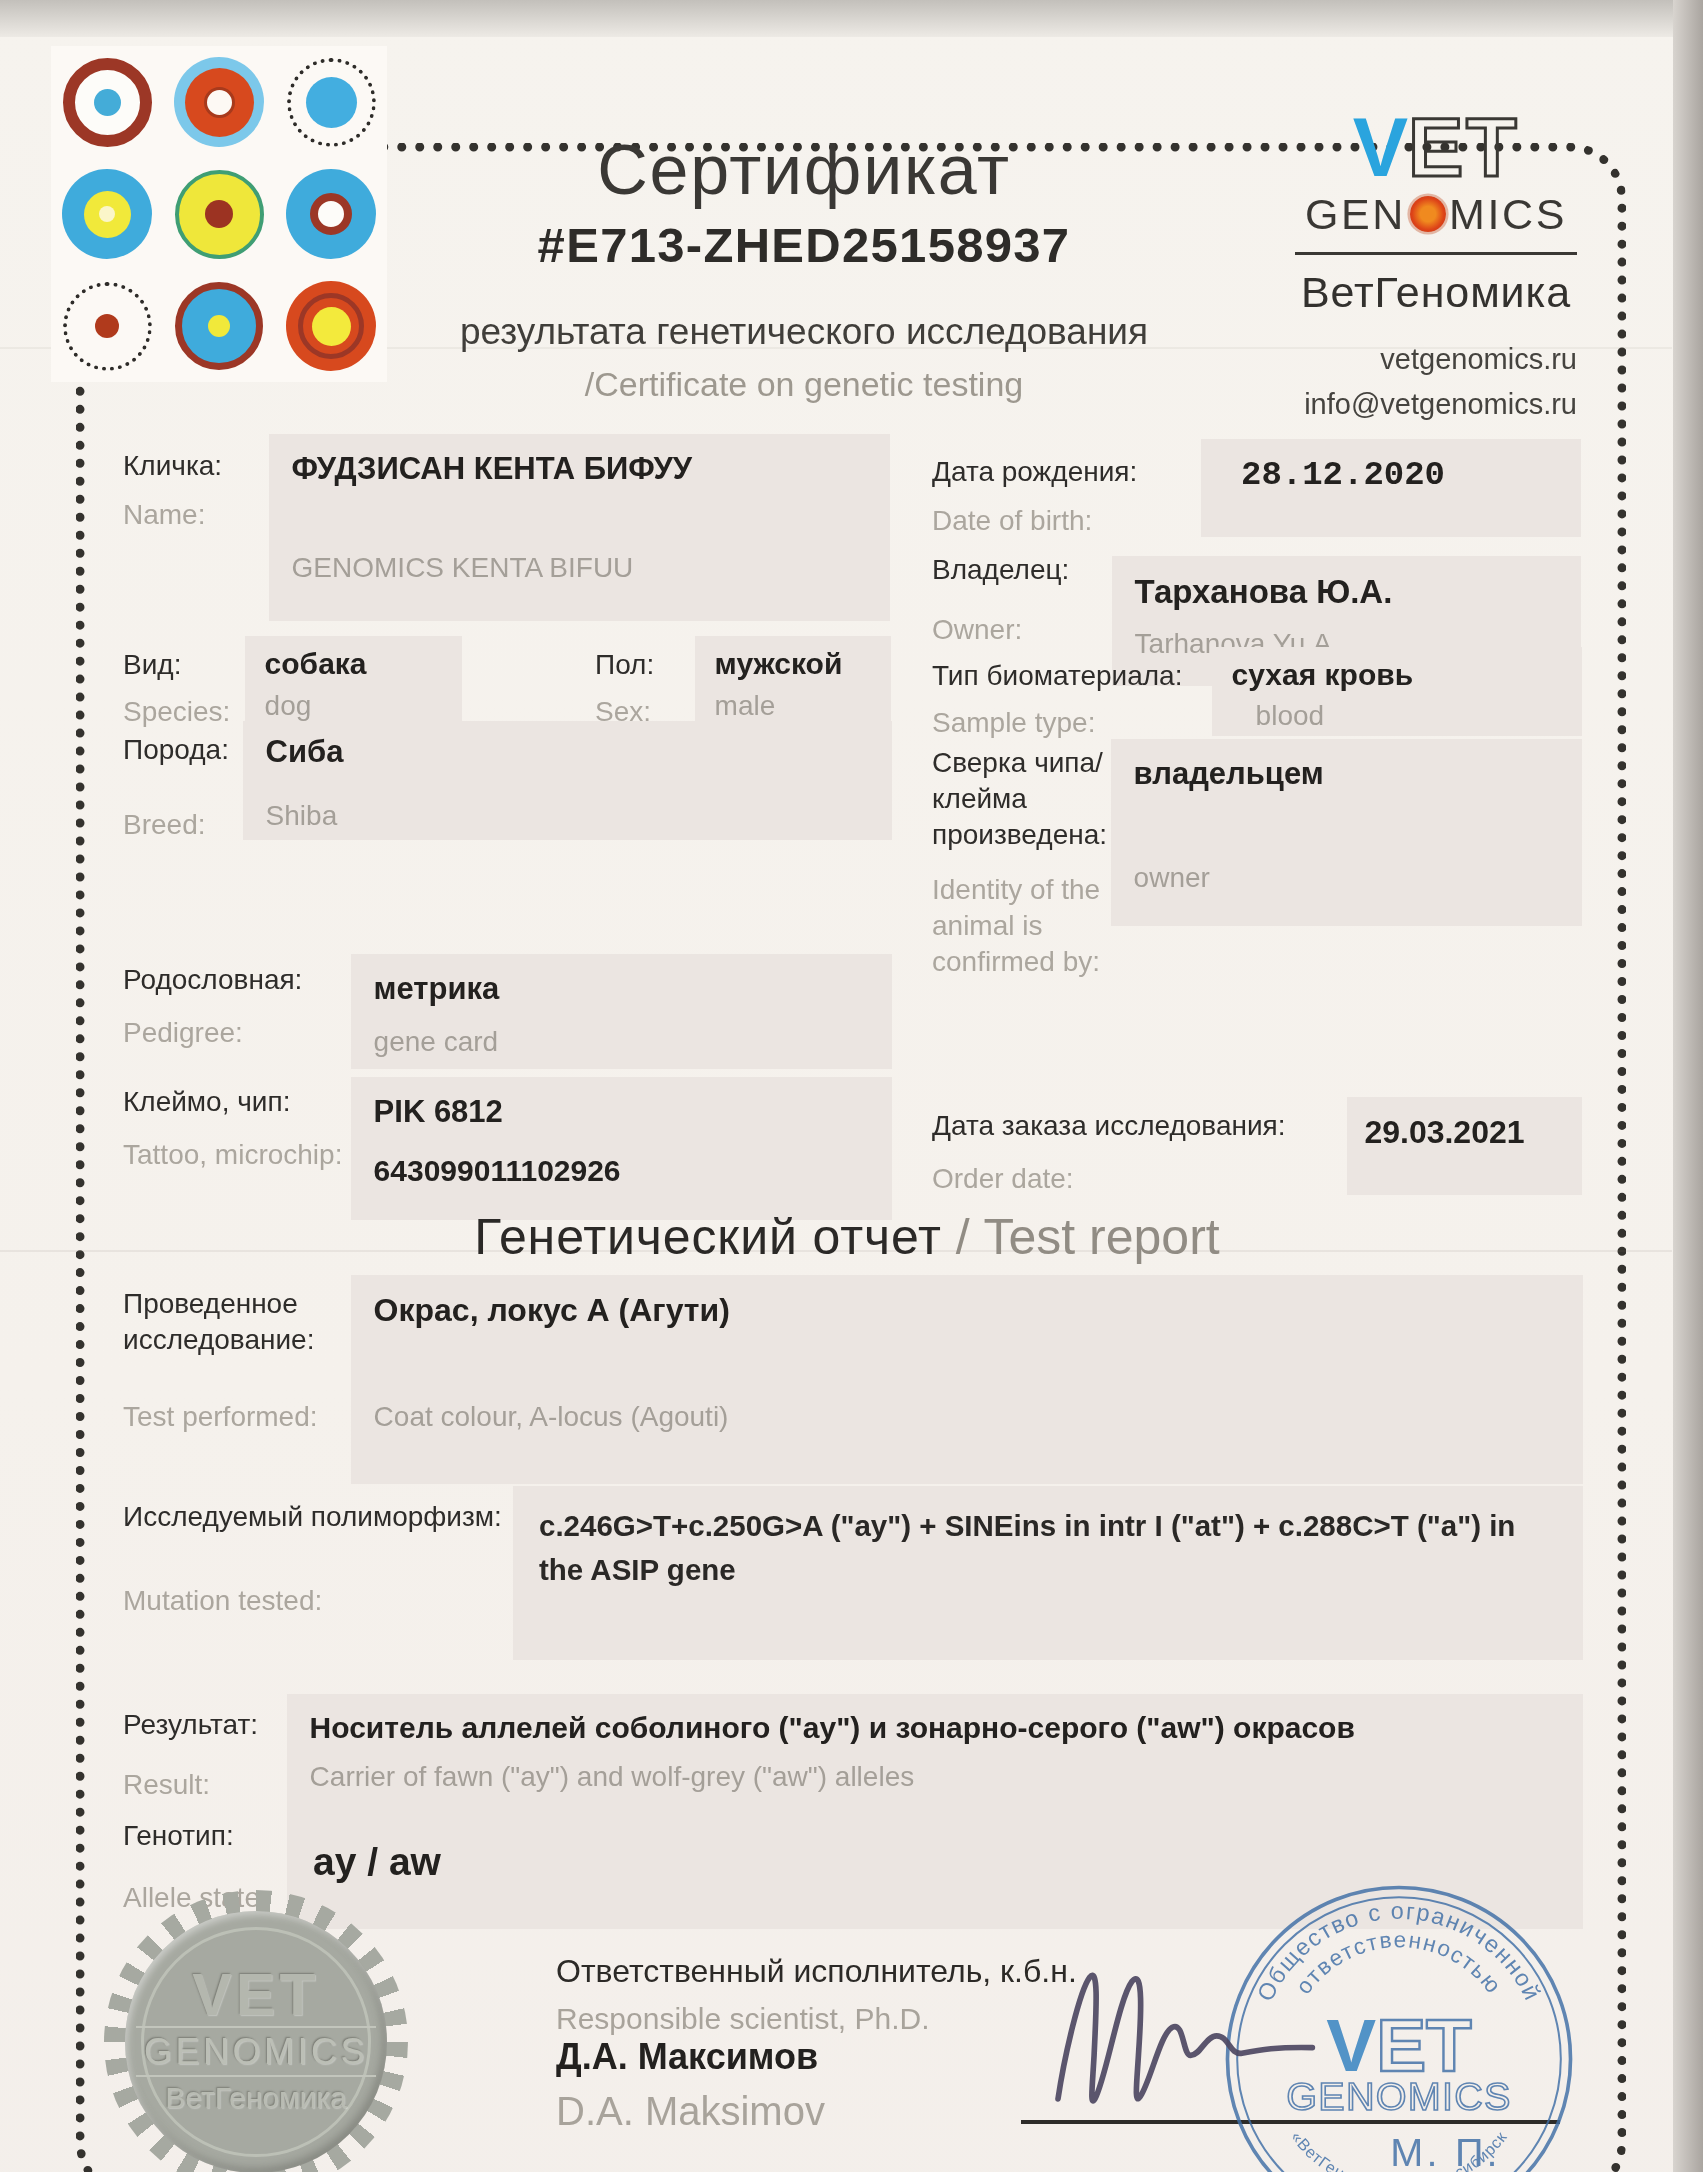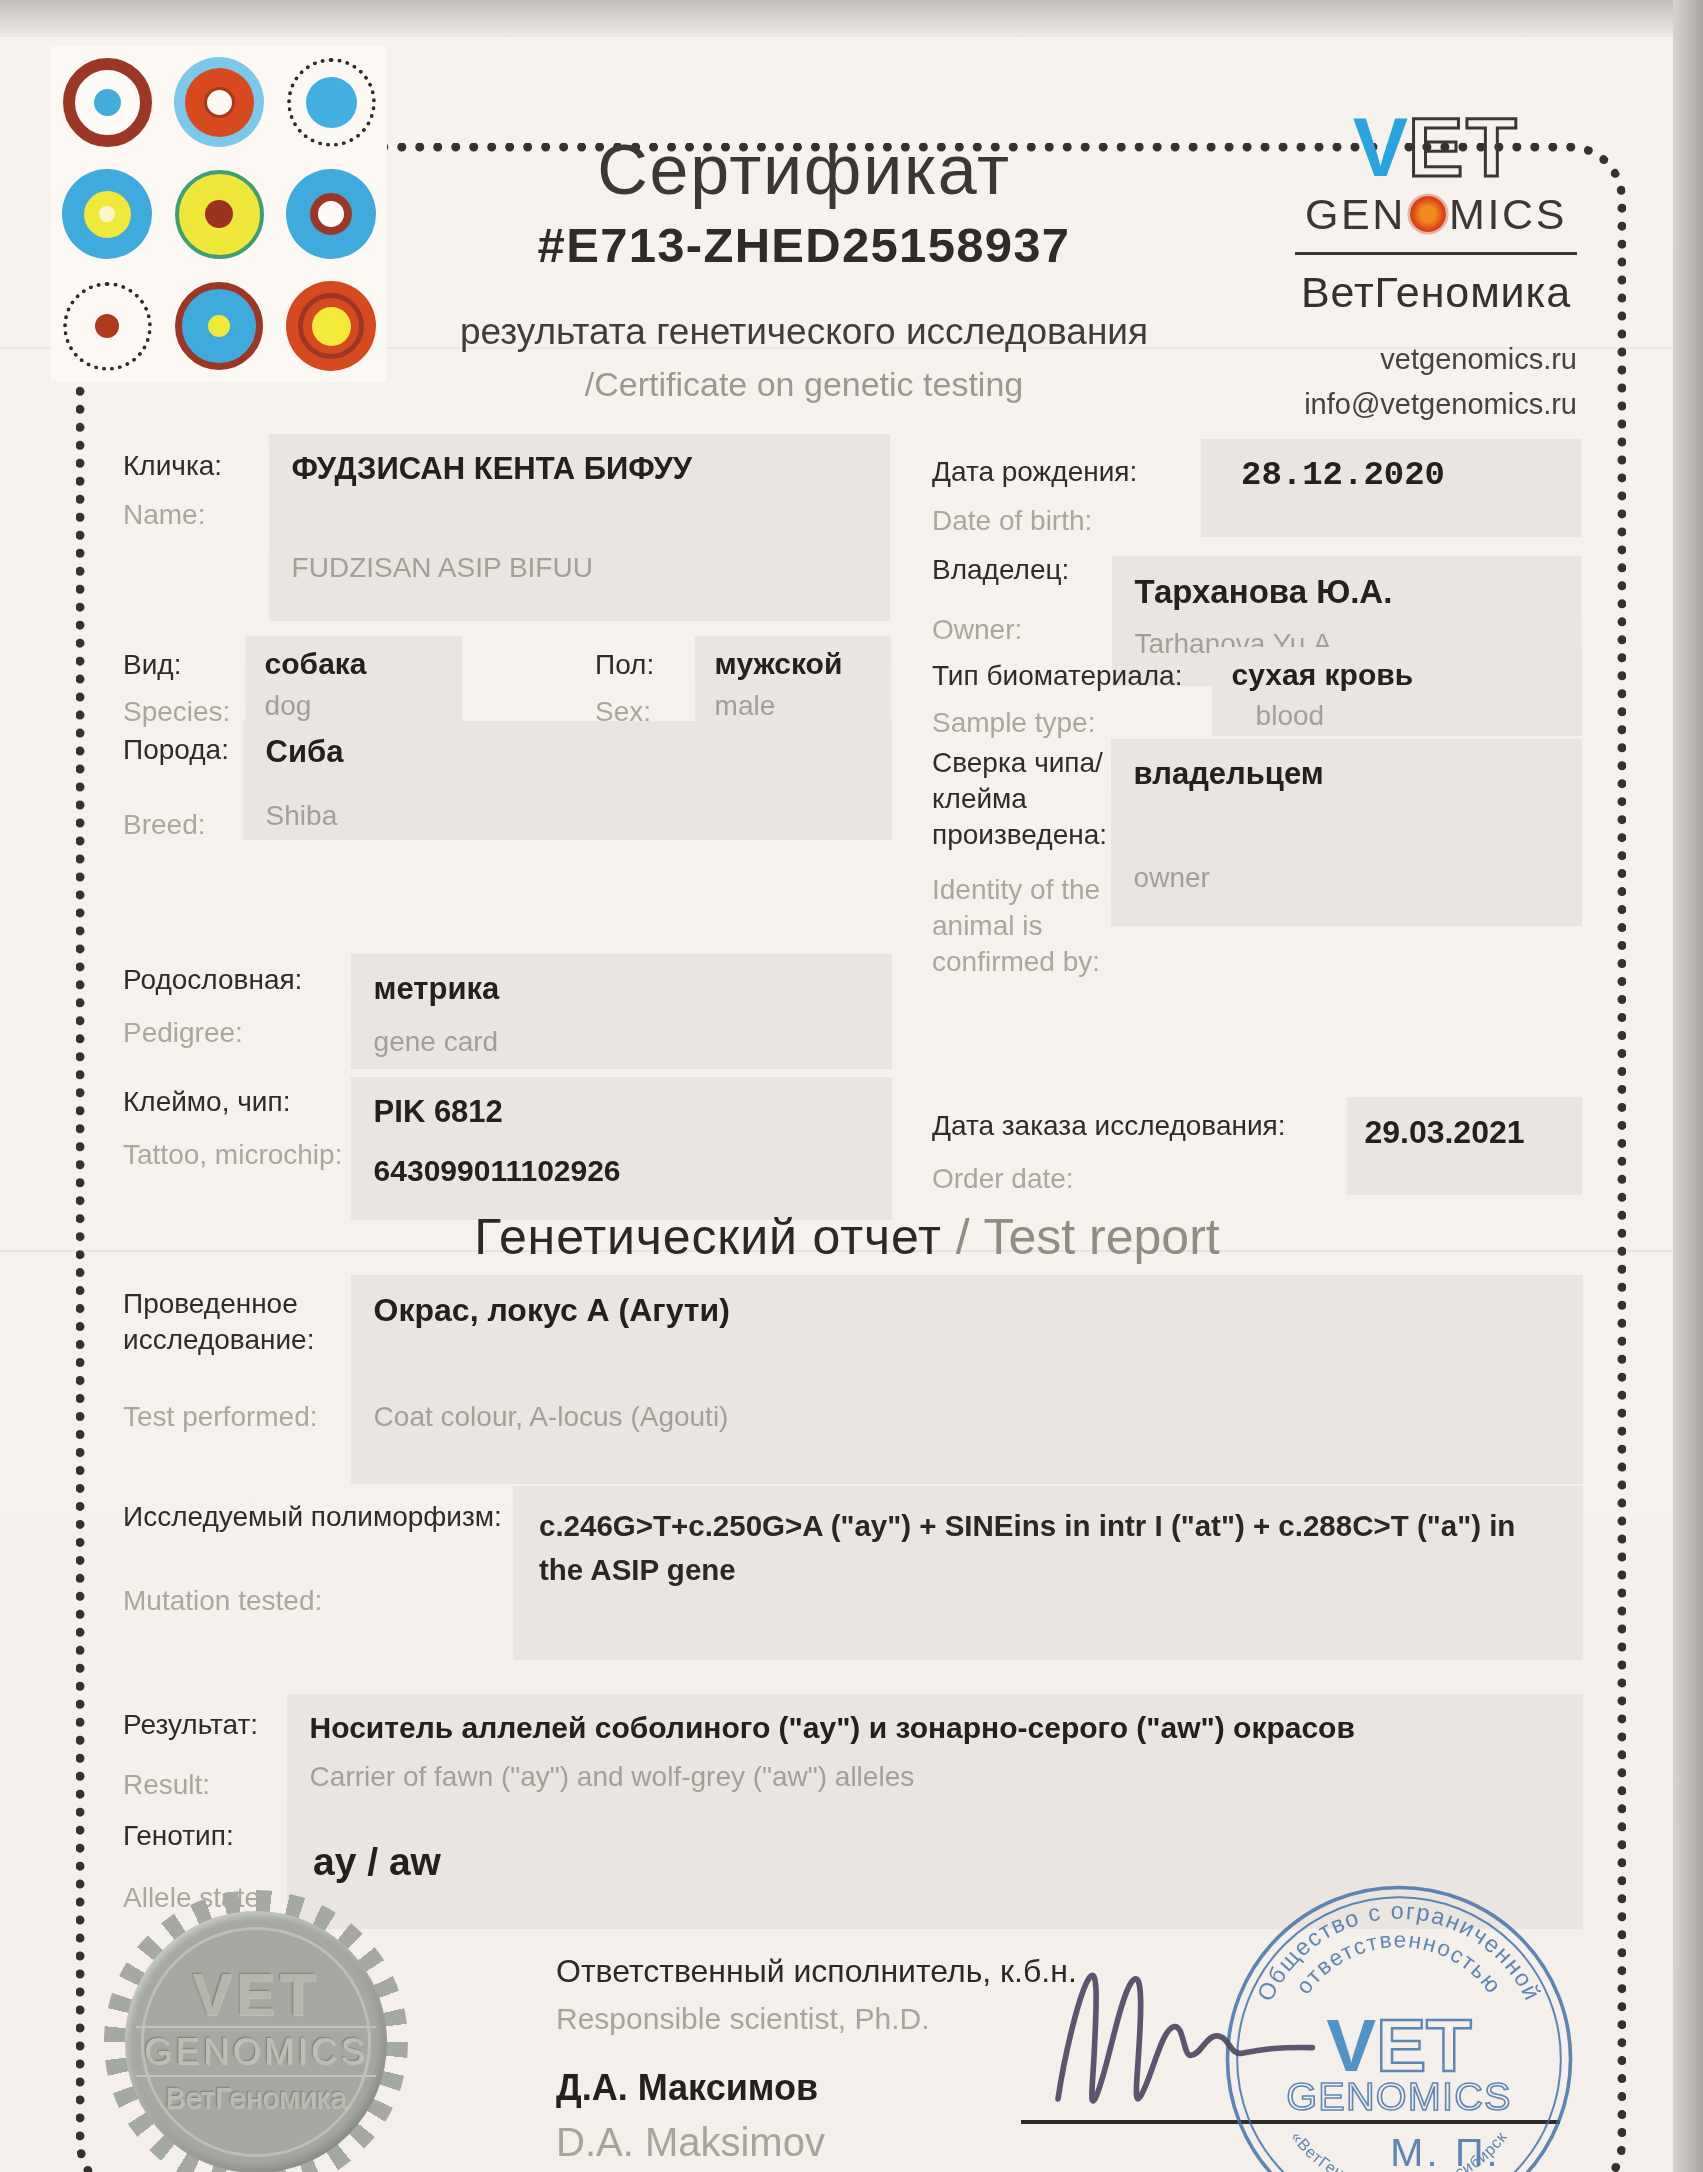--- a/index.html
+++ b/index.html
@@ -51,21 +51,21 @@
 
   
   .report-heading{position:absolute;left:217px;top:1208px;width:1260px;text-align:center;font-size:50px;}
   .h-ru{color:#2b2927;font-weight:500;letter-spacing:0.9px;}
   .h-en{color:#918c84;}
 
   
   .signoff{position:absolute;left:556px;top:1953px;}
   .role-ru{font-size:32px;color:#2c2a27;}
   .role-en{font-size:30px;color:#a8a39b;margin-top:12px;}
-  .name-ru{font-size:36px;font-weight:700;color:#23211f;margin-top:31px;}
+  .name-ru{font-size:36px;font-weight:700;color:#23211f;}
   .name-en{font-size:40px;color:#a8a39b;margin-top:11.3px;}
   .sig-line{position:absolute;left:1021px;top:2120px;width:539px;height:3.5px;background:#2e2c29;z-index:4;}
   .signature{position:absolute;left:1034px;top:1925px;z-index:6;}
   .stamp{position:absolute;left:1221px;top:1881px;z-index:5;}
 
   
   .seal{position:absolute;left:104px;top:1890px;width:304px;height:304px;z-index:3;}
   .seal-spikes{position:absolute;inset:0;border-radius:50%;
        background:repeating-conic-gradient(#a6a9a1 0deg 6deg,rgba(0,0,0,0) 6deg 12.857deg);}
   .seal-body{position:absolute;inset:21px;border-radius:50%;background:#a6a9a1;
@@ -164,21 +164,21 @@
       <div class="phone">+7 (383) 299 0321</div>
     </div>
   </div>
 
   <div class="lbl" style="left:123px;top:448px;width:143px;">
     <div>Кличка:</div>
     <div class="en" style="margin-top:13px;">Name:</div>
   </div>
   <div class="vbox" style="left:269px;top:434px;width:621px;height:187px;">
     <div class="vru">ФУДЗИСАН КЕНТА БИФУУ</div>
-    <div class="ven" style="margin-top:65px;">FUDZISAN ASIP BIFUU</div>
+    <div class="ven" style="margin-top:65px;">GENOMICS KENTA BIFUU</div>
   </div>
 
   <div class="lbl" style="left:932px;top:454px;width:269px;">
     <div>Дата рождения:</div>
     <div class="en" style="margin-top:13px;">Date of birth:</div>
   </div>
   <div class="vbox" style="left:1201px;top:439px;width:380px;height:98px;">
     <div class="vdate" style="margin-left:17.4px;font-family:Liberation Mono, monospace;">28.12.2020</div>
   </div>
 

